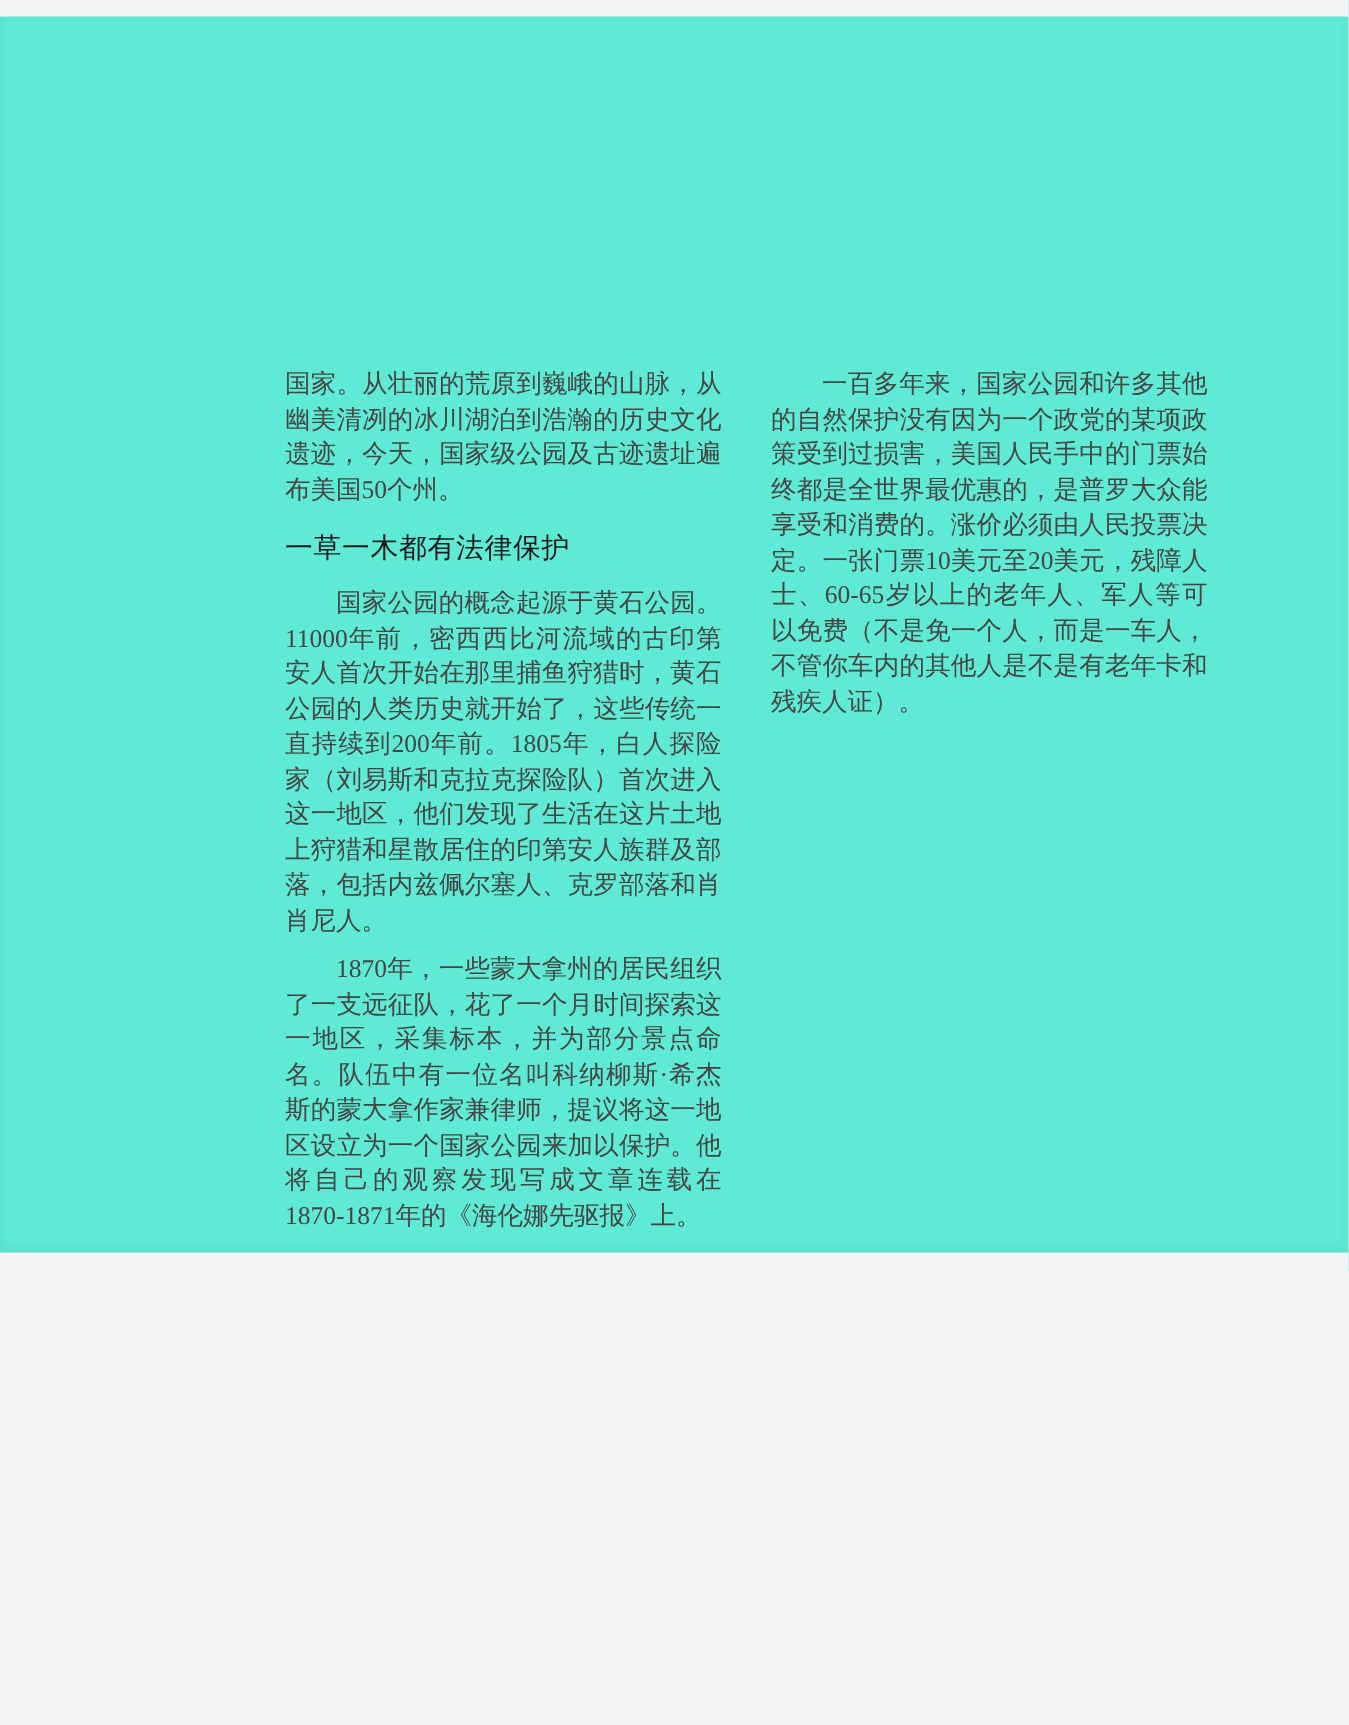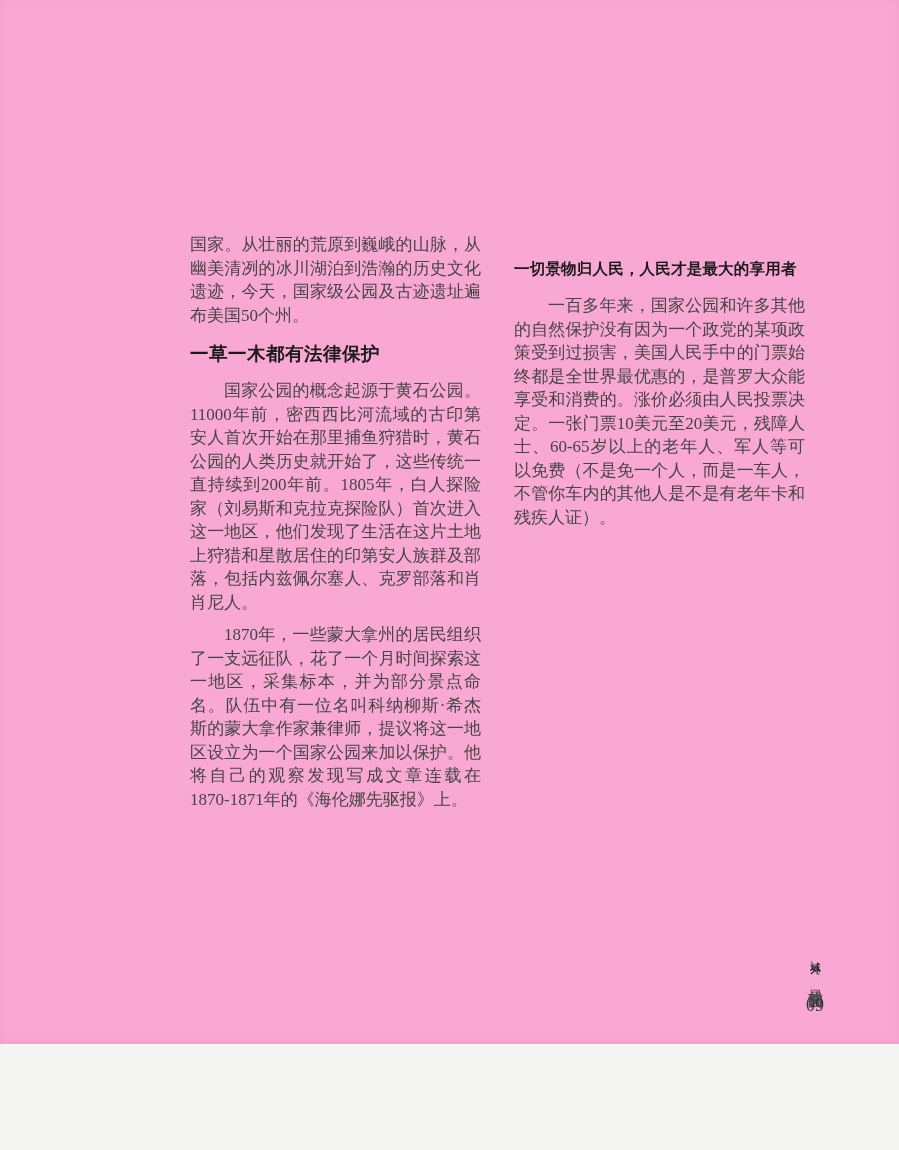--- a/index.html
+++ b/index.html
@@ -3,23 +3,23 @@
 <meta charset="utf-8">
 <style>
   html, body {
     margin: 0;
     padding: 0;
     background: #f4f4f2;
   }
   .page {
     position: relative;
     width: 899px;
-    height: 1044px;
-    margin: 0 auto;
-    background: #f9a8d4;
+    height: 824px;
+    margin: 11px auto;
+    background: #5eead4;
     box-shadow: inset -2px -3px 8px rgba(0,0,0,0.035), inset 2px 0 6px rgba(0,0,0,0.02);
     overflow: hidden;
     font-family: "Liberation Serif", "DejaVu Serif", serif;
   }
   .col {
     position: absolute;
     top: 233px;
     width: 291px;
     text-align: justify;
   }
@@ -29,21 +29,21 @@
     font-size: 17px;
     line-height: 23.5px;
     letter-spacing: 0;
     color: #454545;
     margin: 0 0 9px 0;
     text-indent: 2em;
   }
   .no-indent { text-indent: 0; }
   .section-heading {
     font-family: "Liberation Sans", "DejaVu Sans", sans-serif;
-    font-weight: bold;
+    font-weight: normal;
     color: #1a1a1a;
     line-height: 26px;
     margin: 14px 0 12px 0;
     white-space: nowrap;
     text-align: left;
   }
   .col-left .section-heading {
     font-size: 18.5px;
     letter-spacing: 0.5px;
   }
@@ -96,21 +96,20 @@
 
   <div class="col col-left">
     <p class="body-para no-indent">国家。从壮丽的荒原到巍峨的山脉，从幽美清冽的冰川湖泊到浩瀚的历史文化遗迹，今天，国家级公园及古迹遗址遍布美国50个州。</p>
     <h2 class="section-heading">一草一木都有法律保护</h2>
     <p class="body-para">国家公园的概念起源于黄石公园。11000年前，密西西比河流域的古印第安人首次开始在那里捕鱼狩猎时，黄石公园的人类历史就开始了，这些传统一直持续到200年前。1805年，白人探险家（刘易斯和克拉克探险队）首次进入这一地区，他们发现了生活在这片土地上狩猎和星散居住的印第安人族群及部落，包括内兹佩尔塞人、克罗部落和肖肖尼人。</p>
     <p class="body-para">1870年，一些蒙大拿州的居民组织了一支远征队，花了一个月时间探索这一地区，采集标本，并为部分景点命名。队伍中有一位名叫科纳柳斯·希杰斯的蒙大拿作家兼律师，提议将这一地区设立为一个国家公园来加以保护。他将自己的观察发现写成文章连载在1870-1871年的《海伦娜先驱报》上。</p>
 
   </div>
 
   <div class="col col-right">
-    <h2 class="section-heading">一切景物归人民，人民才是最大的享用者</h2>
     <p class="body-para">一百多年来，国家公园和许多其他的自然保护没有因为一个政党的某项政策受到过损害，美国人民手中的门票始终都是全世界最优惠的，是普罗大众能享受和消费的。涨价必须由人民投票决定。一张门票10美元至20美元，残障人士、60-65岁以上的老年人、军人等可以免费（不是免一个人，而是一车人，不管你车内的其他人是不是有老年卡和残疾人证）。</p>
 
   </div>
 
   <div class="sidebar">
     <span class="sidebar-label">域外</span>
     <span class="sidebar-slash">
       <svg width="12" height="16" viewBox="0 0 12 16" aria-hidden="true">
           <line x1="2" y1="1" x2="10" y2="15" stroke="#6a6a6a" stroke-width="1"></line>
         </svg>

